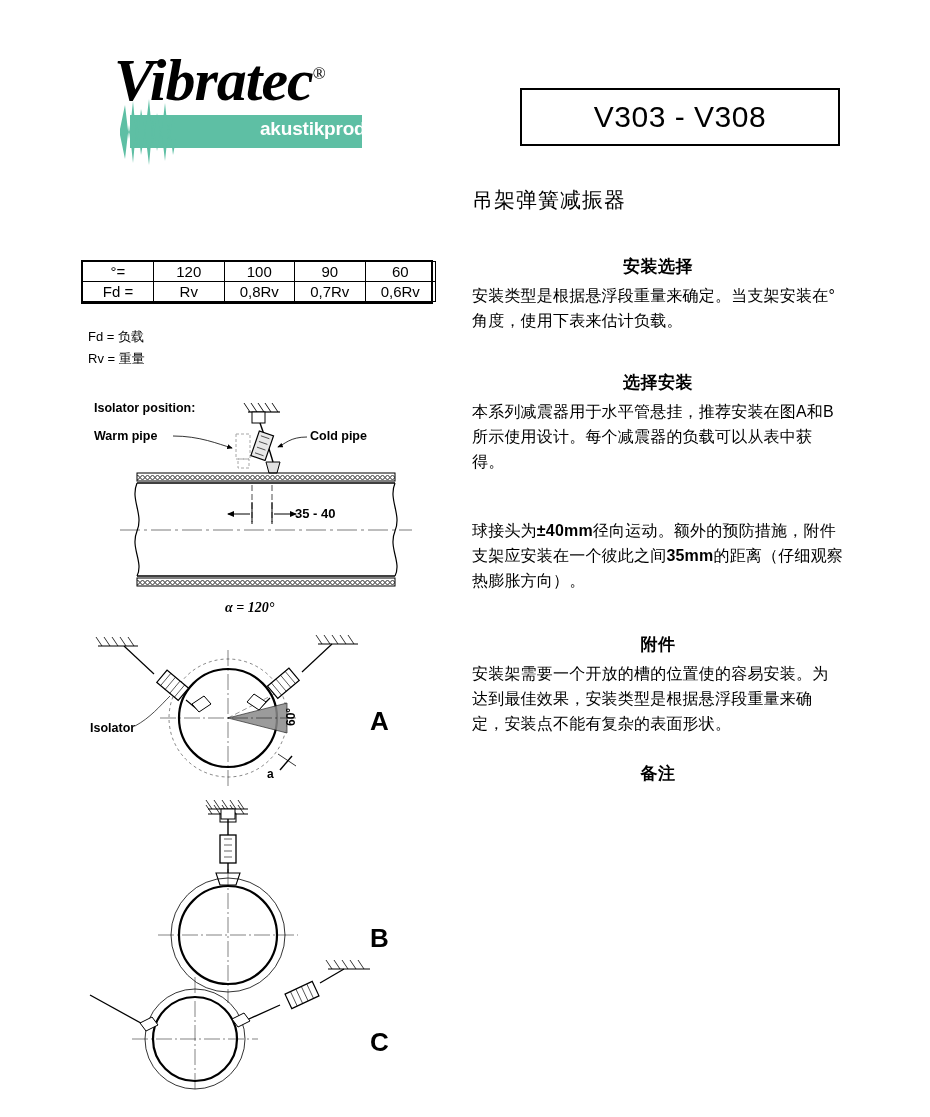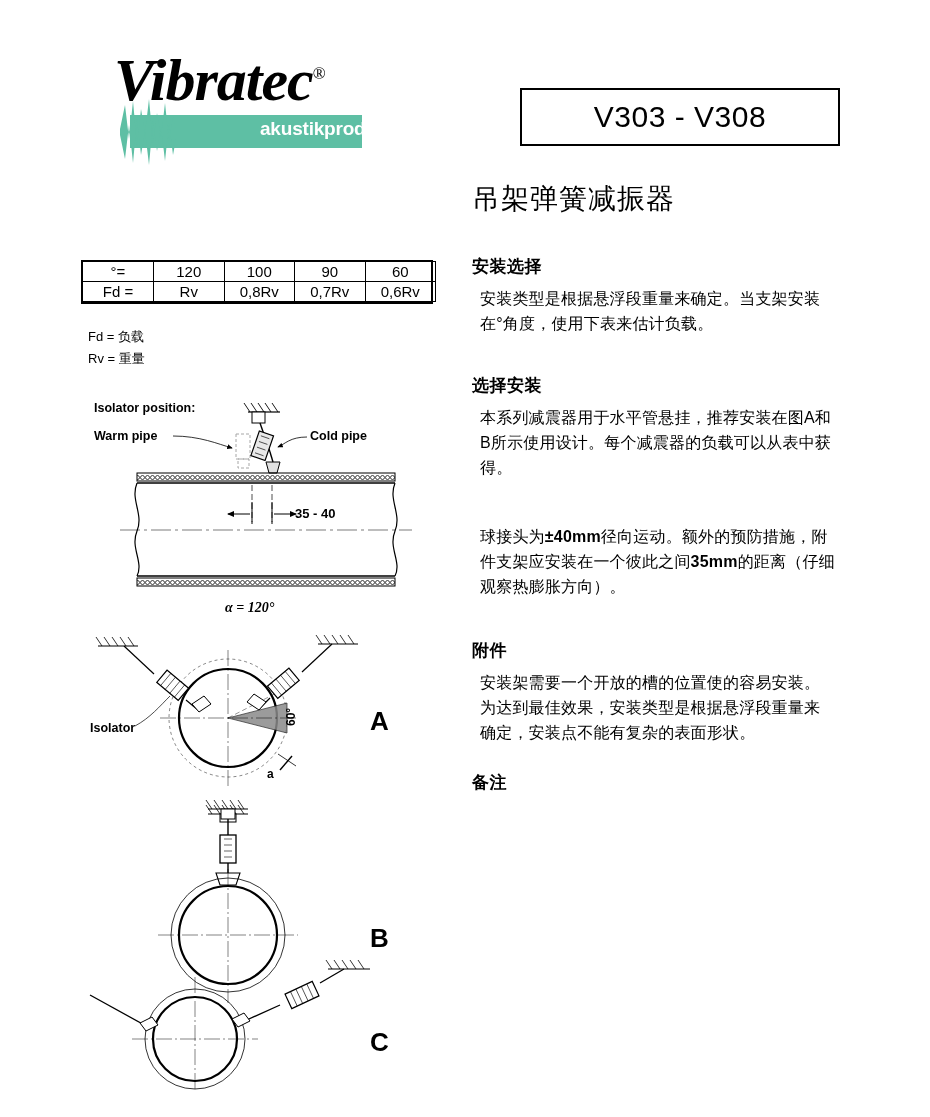--- a/index.html
+++ b/index.html
@@ -86,22 +86,22 @@
   }
   #title-box-text {
     font-size: 30px;
     letter-spacing: 0.5px;
     white-space: nowrap;
   }
 
   #product-heading {
     position: absolute;
     left: 472px;
-    top: 180px;
-    font-size: 28px;
+    top: 186px;
+    font-size: 21px;
     letter-spacing: 1px;
     white-space: nowrap;
   }
 
   
   #load-table {
     position: absolute;
     left: 82px;
     top: 261px;
     width: 348px;
@@ -153,25 +153,26 @@
     left: 472px;
     top: 255px;
     width: 372px;
   }
   .sect { margin-bottom: 26px; }
   .sect-head {
     font-size: 17px;
     font-weight: bold;
     margin: 0 0 5px 0;
     letter-spacing: 0.5px;
+    text-align: center;
   }
   .sect-body {
     font-size: 16px;
     line-height: 25px;
-    margin: 8px;
+    margin: 0;
     letter-spacing: 0.2px;
   }
   .sect-body b { font-weight: bold; }
   #sect-gap-1 { margin-bottom: 38px; }
   #sect-gap-2 { margin-bottom: 44px; }
   #sect-gap-3 { margin-bottom: 40px; }
 </style>
 </head>
 <body>
 

